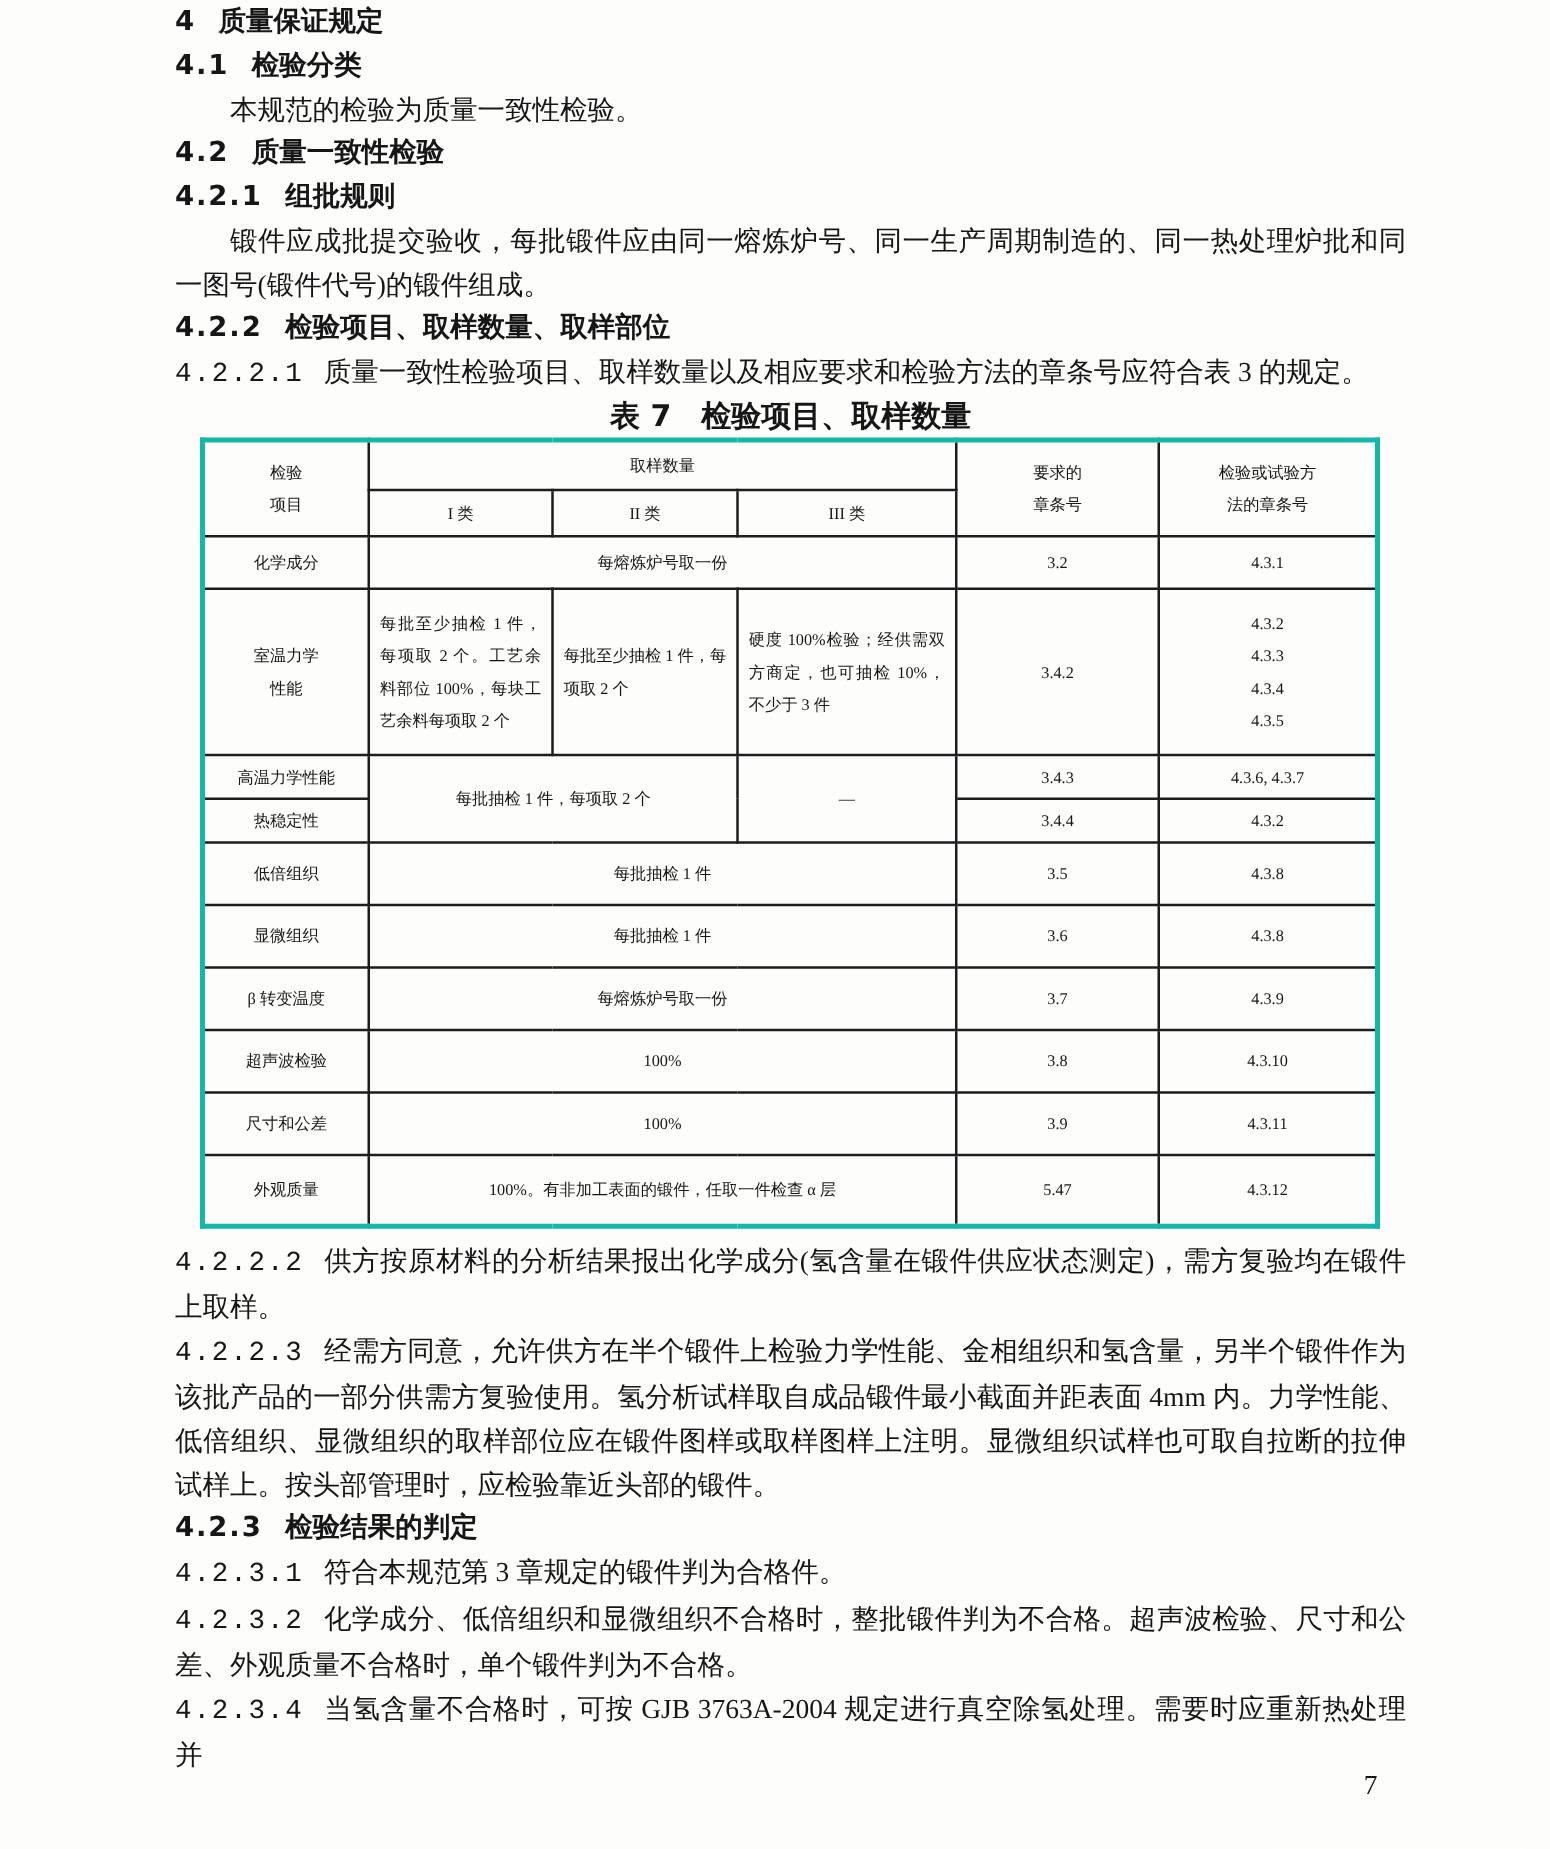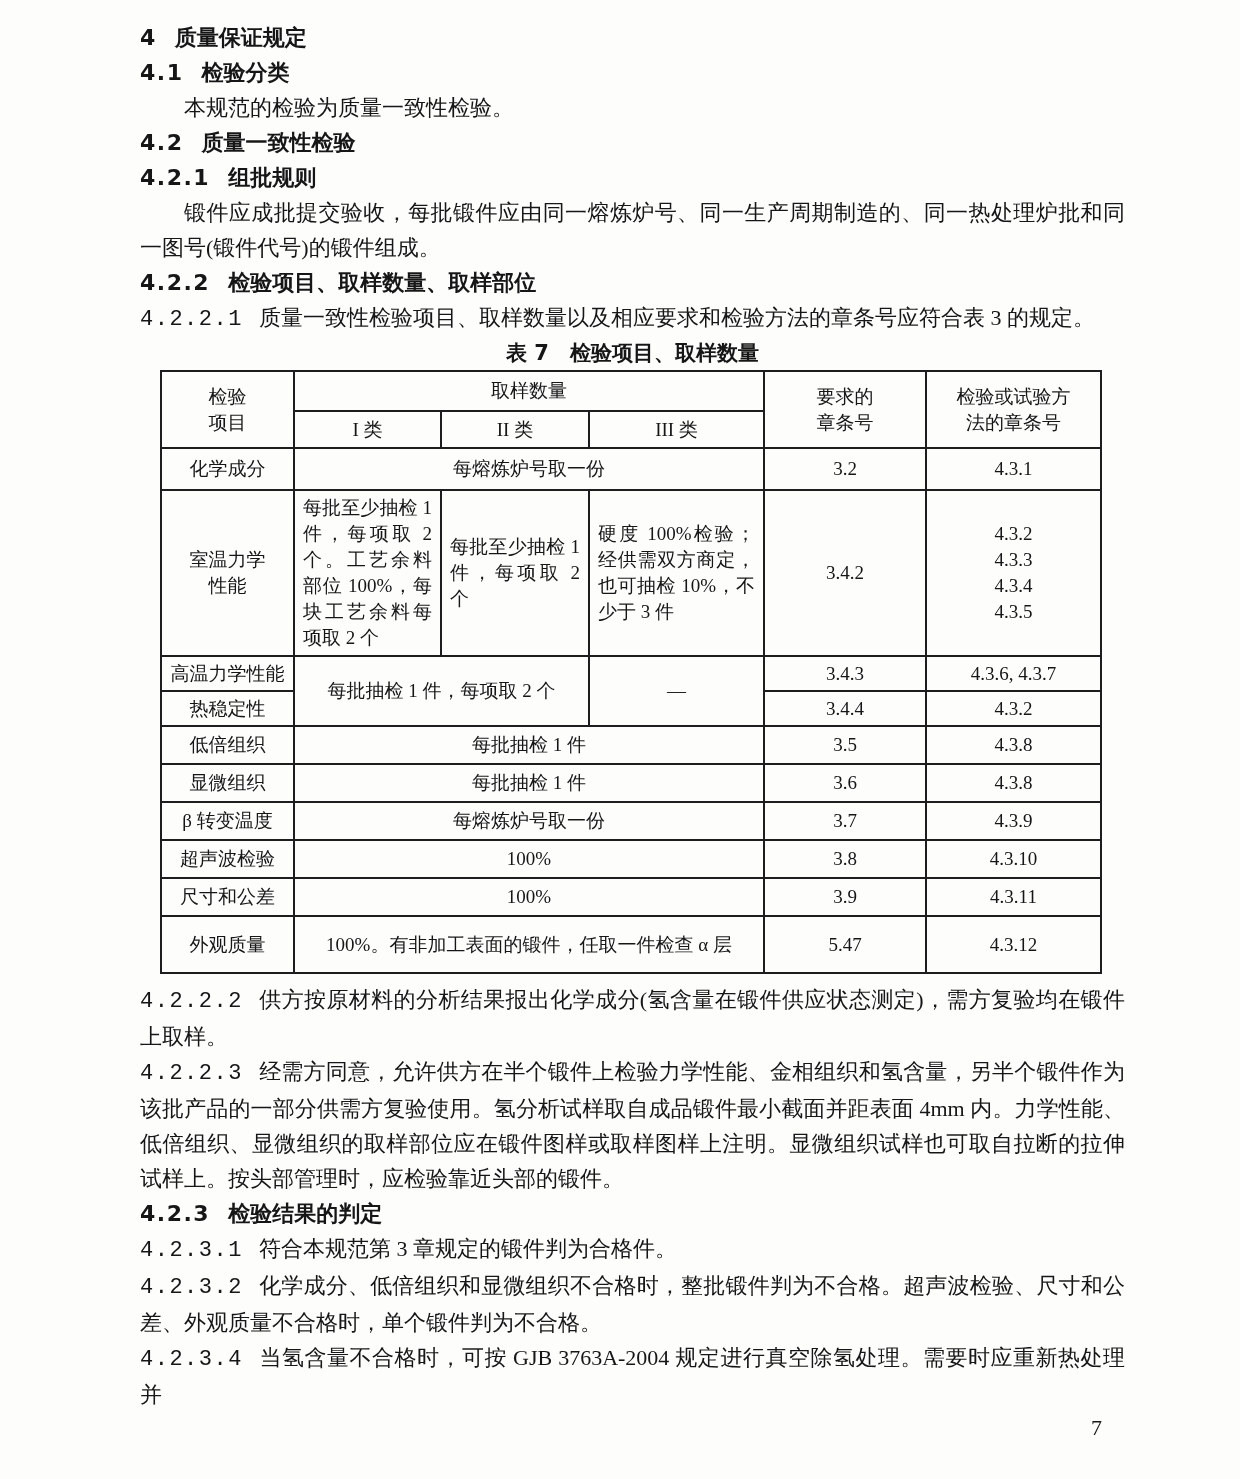--- a/index.html
+++ b/index.html
@@ -3,21 +3,21 @@
 <meta charset="utf-8">
 <style>
   * { margin: 0; padding: 0; box-sizing: border-box; }
   html, body { background: #ffffff; }
   .page {
     position: relative;
     width: 1240px;
     height: 1479px;
     background: #fdfdfc;
     color: #161616;
-    padding: 20px 115px 0 140px;
+    padding: 0 115px 0 140px;
     font-family: "Liberation Serif", "DejaVu Serif", serif;
     font-size: 22px;
     line-height: 35px;
     overflow: hidden;
   }
   .heading {
     font-family: "DejaVu Sans", "Liberation Sans", sans-serif;
     font-weight: 700;
     white-space: nowrap;
   }
@@ -27,47 +27,47 @@
   .clause .cnum {
     font-family: Liberation Mono, monospace;
     margin-right: 16px;
     letter-spacing: 1.5px;
     white-space: nowrap;
   }
   .tbl-caption {
     text-align: center;
     font-weight: 700;
     font-family: "DejaVu Sans", "Liberation Sans", sans-serif;
-    font-size: 21px;
+    font-size: 24px;
     line-height: 33px;
   }
   table.spec {
     border-collapse: collapse;
     table-layout: fixed;
     width: 940px;
     margin-left: 20px;
-    border: 2px solid #14b8a6;
-    font-size: 19px;
+    border: 4px solid #14b8a6;
+    font-size: 13px;
     line-height: 26px;
   }
   table.spec th, table.spec td {
     border: 2px solid #1d1d1d;
     text-align: center;
     vertical-align: middle;
     padding: 2px 6px;
     font-weight: 400;
   }
   table.spec .cell-left { text-align: justify; padding: 4px 8px; }
   .r-h1 { height: 40px; }
   .r-h2 { height: 37px; }
   .r-chem { height: 42px; }
   .r-room { height: 133px; }
   .r-high { height: 35px; }
   .r-thermal { height: 35px; }
-  .r-std { height: 38px; }
+  .r-std { height: 50px; }
   .r-app { height: 57px; }
   .page-number {
     position: absolute;
     top: 1410px;
     right: 138px;
     font-size: 22px;
   }
 </style>
 </head>
 <body>

